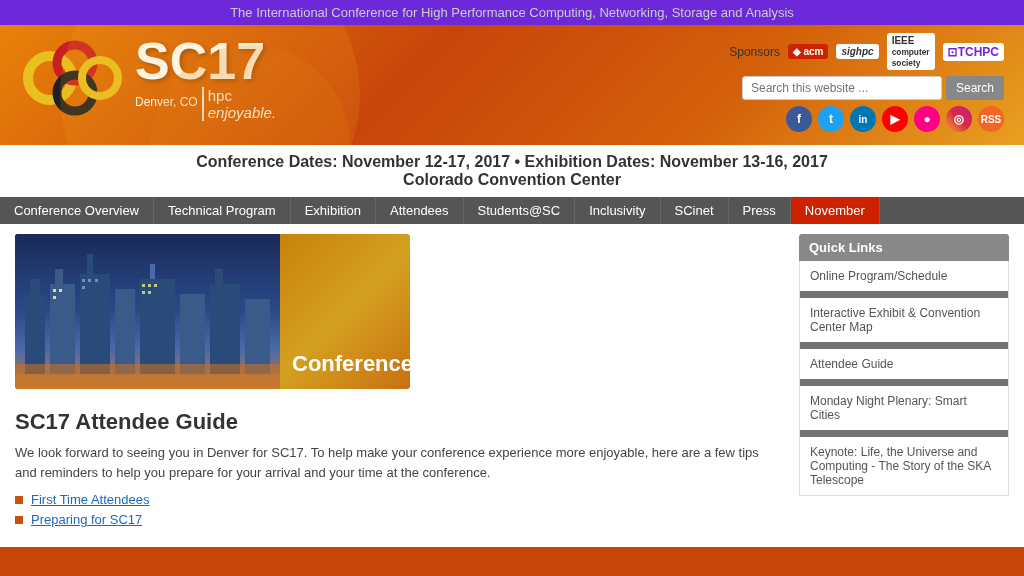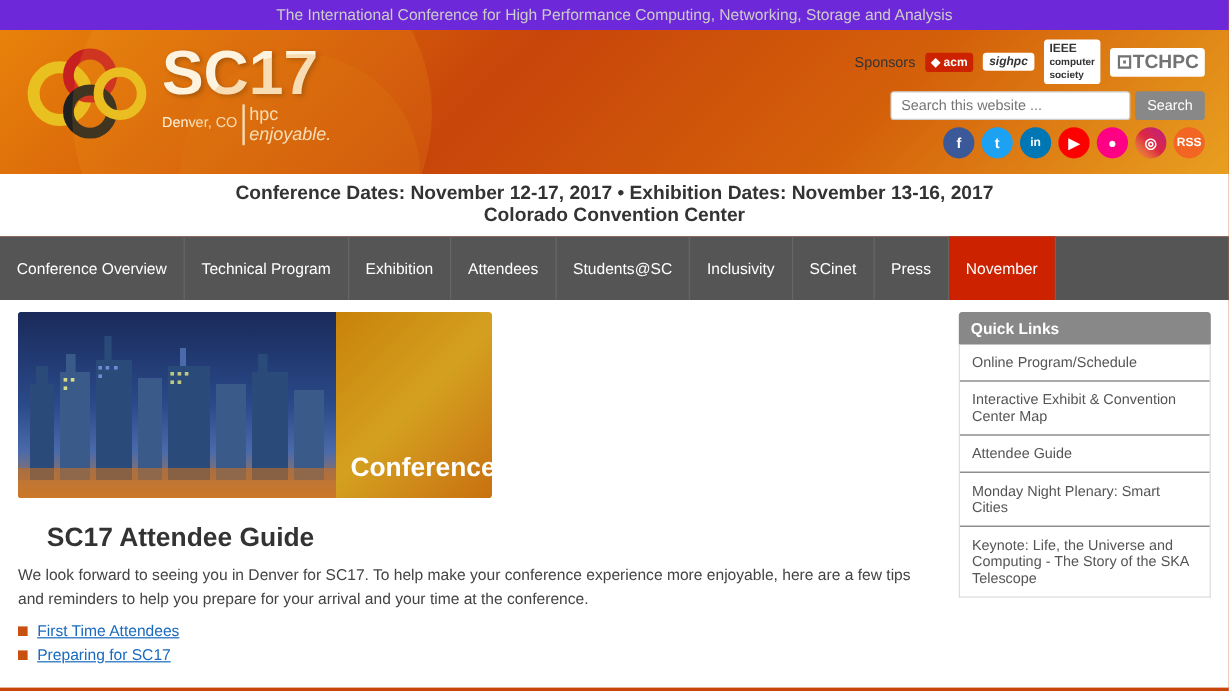--- a/index.html
+++ b/index.html
@@ -160,21 +160,21 @@
     }
 
     
     #nav {
       background: #555;
       display: flex;
       align-items: stretch;
     }
 
     .nav-item {
-      padding: 19px 14px;
+      padding: 6px 14px;
       color: white;
       font-size: 13px;
       cursor: pointer;
       text-decoration: none;
       border-right: 1px solid #666;
       white-space: nowrap;
     }
     .nav-item.register { background: #cc2200; }
 
     
@@ -247,36 +247,35 @@
 
     #quick-links-list {
       border: 1px solid #ddd;
       border-top: none;
     }
 
     .quick-link-item {
       padding: 8px 10px;
       font-size: 12px;
       color: #555;
-      border-bottom: 1px solid #737373;
+      border-bottom: 7px solid #737373;
       cursor: pointer;
     }
     .quick-link-item:last-child { border-bottom: none; }
 
     
     #attendee-section {
       padding: 5px 0;
     }
 
     #attendee-title {
       font-size: 22px;
       font-weight: bold;
       color: #333;
       margin-bottom: 8px;
-      margin-left: 24px;
     }
 
     #attendee-intro {
       font-size: 13px;
       color: #444;
       line-height: 1.5;
       margin-bottom: 10px;
     }
 
     #attendee-links {
@@ -354,21 +353,21 @@
       </div>
     </div>
   </div>
 
   <div id="right-header">
     <div id="sponsors-row">
       <span id="sponsors-label">Sponsors</span>
       <span class="sponsor-logo" style="background:#cc2200;color:white;">◆ acm</span>
       <span class="sponsor-logo" style="font-style:italic;">sighpc</span>
       <span class="sponsor-logo">IEEE<br><small>computer<br>society</small></span>
-      <span class="sponsor-logo" style="color:#737373;font-size:16px;">⊡TCHPC</span>
+      <span class="sponsor-logo" style="color:#6d28d9;font-size:12px;">⊡TCHPC</span>
     </div>
 
     <div id="search-row">
       <input type="text" id="search-input" placeholder="Search this website ..." style="">
       <button id="search-button">Search</button>
     </div>
 
     <div id="social-row">
       <a class="social-icon social-fb">f</a>
       <a class="social-icon social-tw">t</a>

